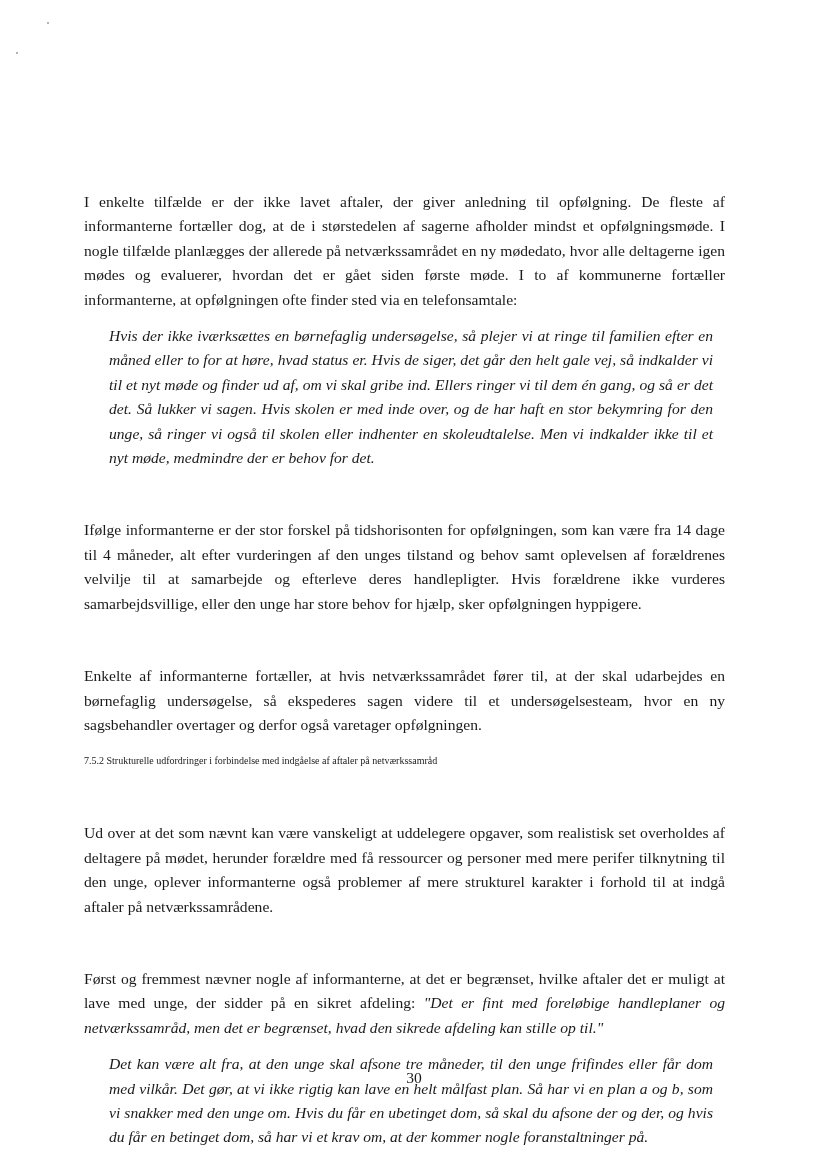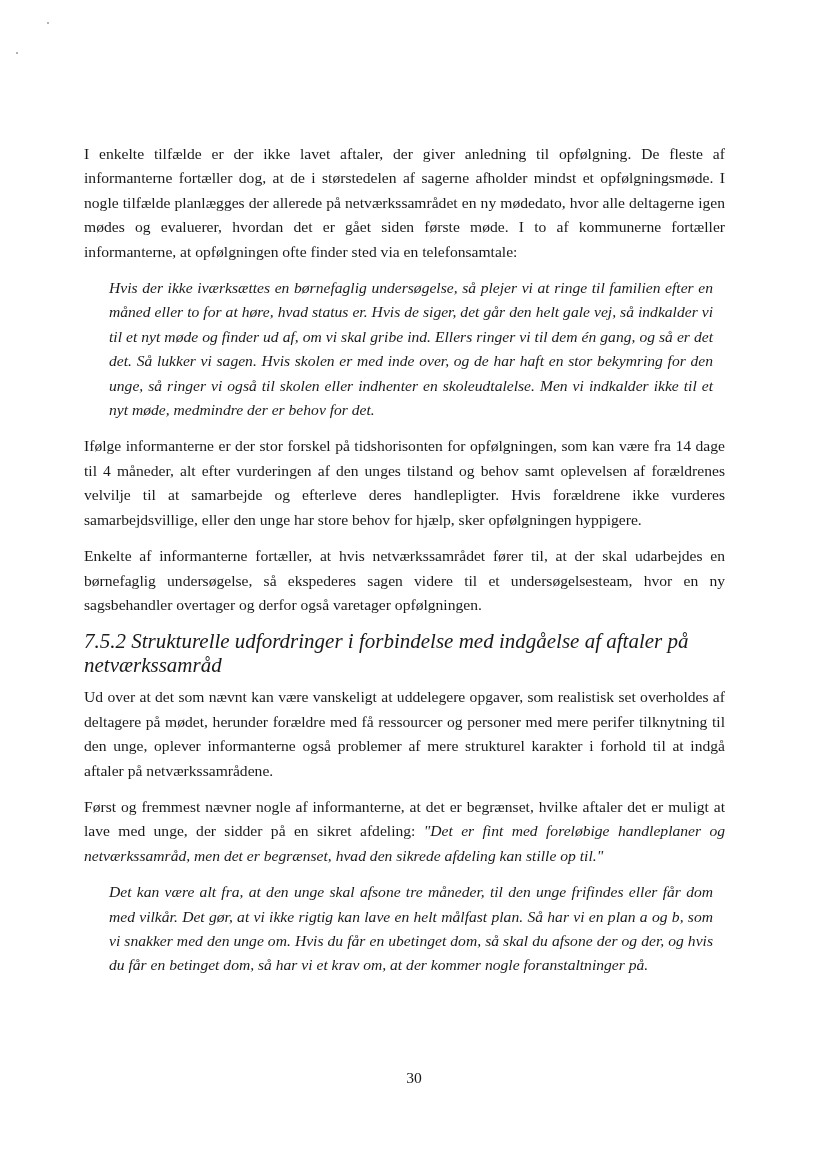--- a/index.html
+++ b/index.html
@@ -28,31 +28,30 @@
       top: 142px;
       width: 641px;
     }
     p {
       margin: 0;
       font-size: 15.6px;
       line-height: 24.4px;
       text-align: justify;
       hyphens: none;
     }
-    .para { margin-bottom: 12px; }
+    .para { margin-bottom: 12px; margin-top: 48px; }
     .quote {
       margin-left: 25px;
       margin-right: 12px;
       font-style: italic;
       margin-bottom: 12px;
       margin-top: 10px;
     }
     .heading {
-      font-style: italic;
-      font-size: 21px;
+      font-size: 10px;
       line-height: 24px;
       margin-bottom: 8px;
       margin-top: 2px;
       text-align: left;
     }
     .inline-quote { font-style: italic; }
     .page-number {
       position: absolute;
       left: 0;
       width: 828px;

